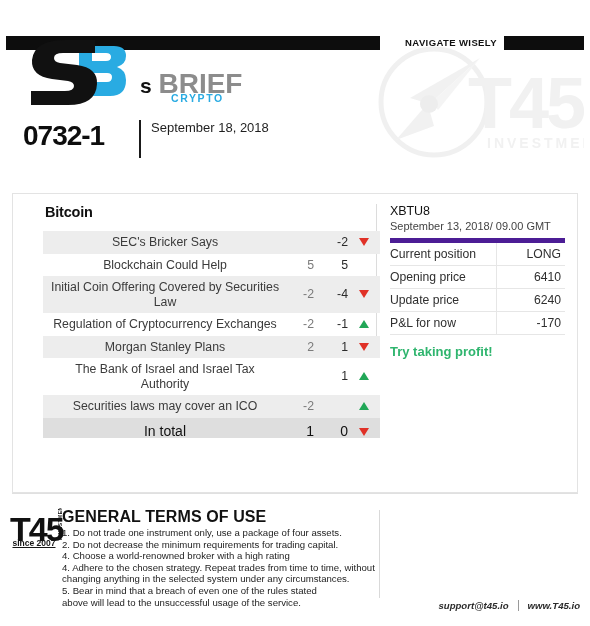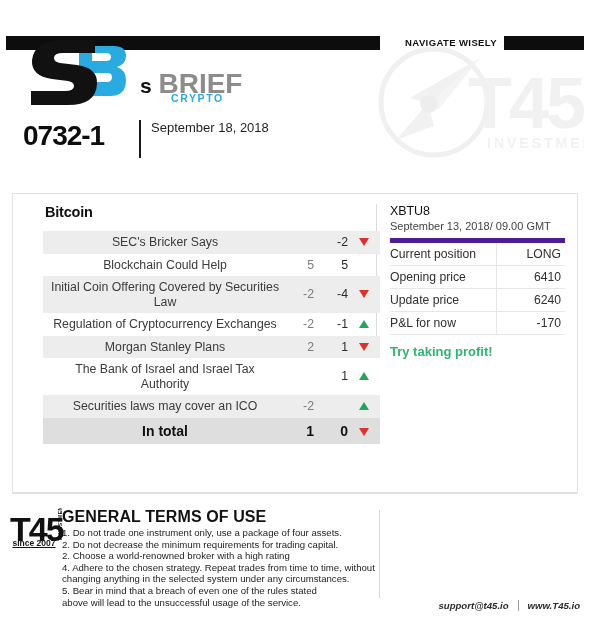--- a/index.html
+++ b/index.html
@@ -179,25 +179,25 @@
     line-height: 14.5px;
   }
   .news-table tr.shade td { background: #ededed; }
   .news-table td.c-title { padding-left: 7px; width: 230px; text-align: center; }
   .news-table td.c-v1 { width: 34px; text-align: right; color: #7b7b7b; }
   .news-table td.c-v2 { width: 34px; text-align: right; color: #2b2b2b; }
   .news-table td.c-arrow { width: 32px; text-align: center; }
 
   .news-table tr.total td {
     font-size: 14px;
-    font-weight: bold;
+    font-weight: normal;
     color: #111;
     background: #dedede;
     padding-top: 6px;
-    padding-bottom: 6px;
+    padding-bottom: 0;
   }
   .news-table tr.total td.c-v1,
   .news-table tr.total td.c-v2 { color: #111; }
 
   .tri {
     display: inline-block;
     width: 0; height: 0;
     border-left: 5px solid transparent;
     border-right: 5px solid transparent;
   }
@@ -475,21 +475,21 @@
       <text x="52" y="32" font-family="Liberation Sans, sans-serif" font-size="5" font-weight="bold" fill="#111" letter-spacing="0.5" transform="rotate(-90 52 32)">INVESTMENTS</text>
     </svg>
   </div>
   <div class="since">since 2007</div>
 
   <div class="terms">
     <div class="terms-title">GENERAL TERMS OF USE</div>
     <div id="terms-lines">
         <div class="terms-line">1. Do not trade one instrument only, use a package of four assets.</div>
         <div class="terms-line">2. Do not decrease the minimum requirements for trading capital.</div>
-        <div class="terms-line">2. Choose a world-renowned broker with a high rating</div>
+        <div class="terms-line">4. Choose a world-renowned broker with a high rating</div>
         <div class="terms-line">4. Adhere to the chosen strategy. Repeat trades from time to time, without</div>
         <div class="terms-line">changing anything in the selected system under any circumstances.</div>
         <div class="terms-line">5. Bear in mind that a breach of even one of the rules stated</div>
         <div class="terms-line">above will lead to the unsuccessful usage of the service.</div>
       </div>
   </div>
 
   <div class="footer-divider"></div>
 
   <div class="contact">

